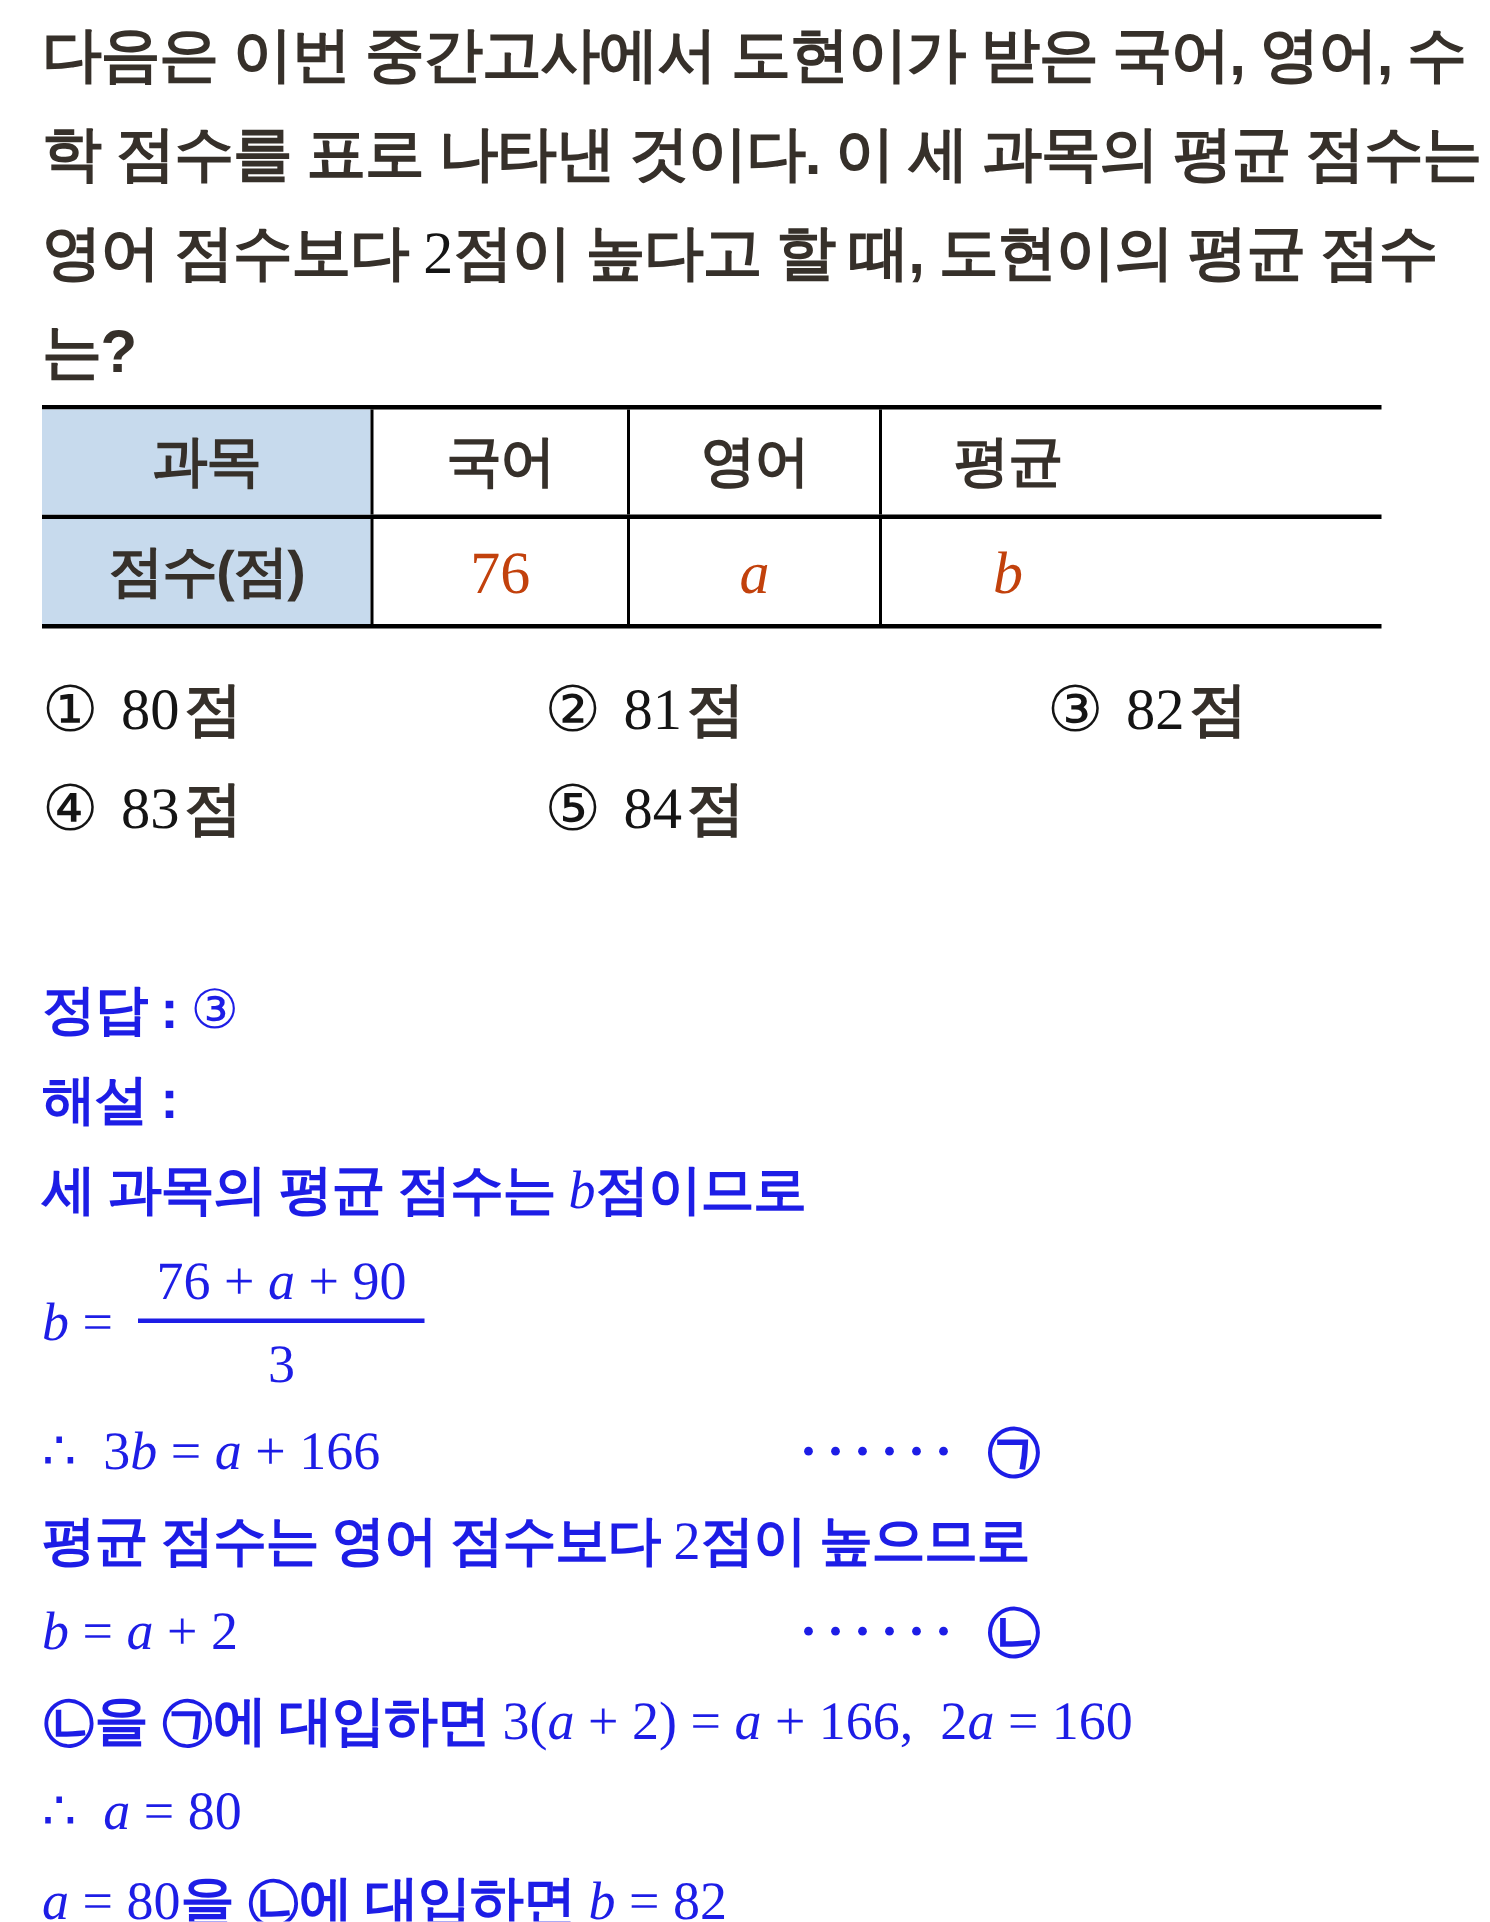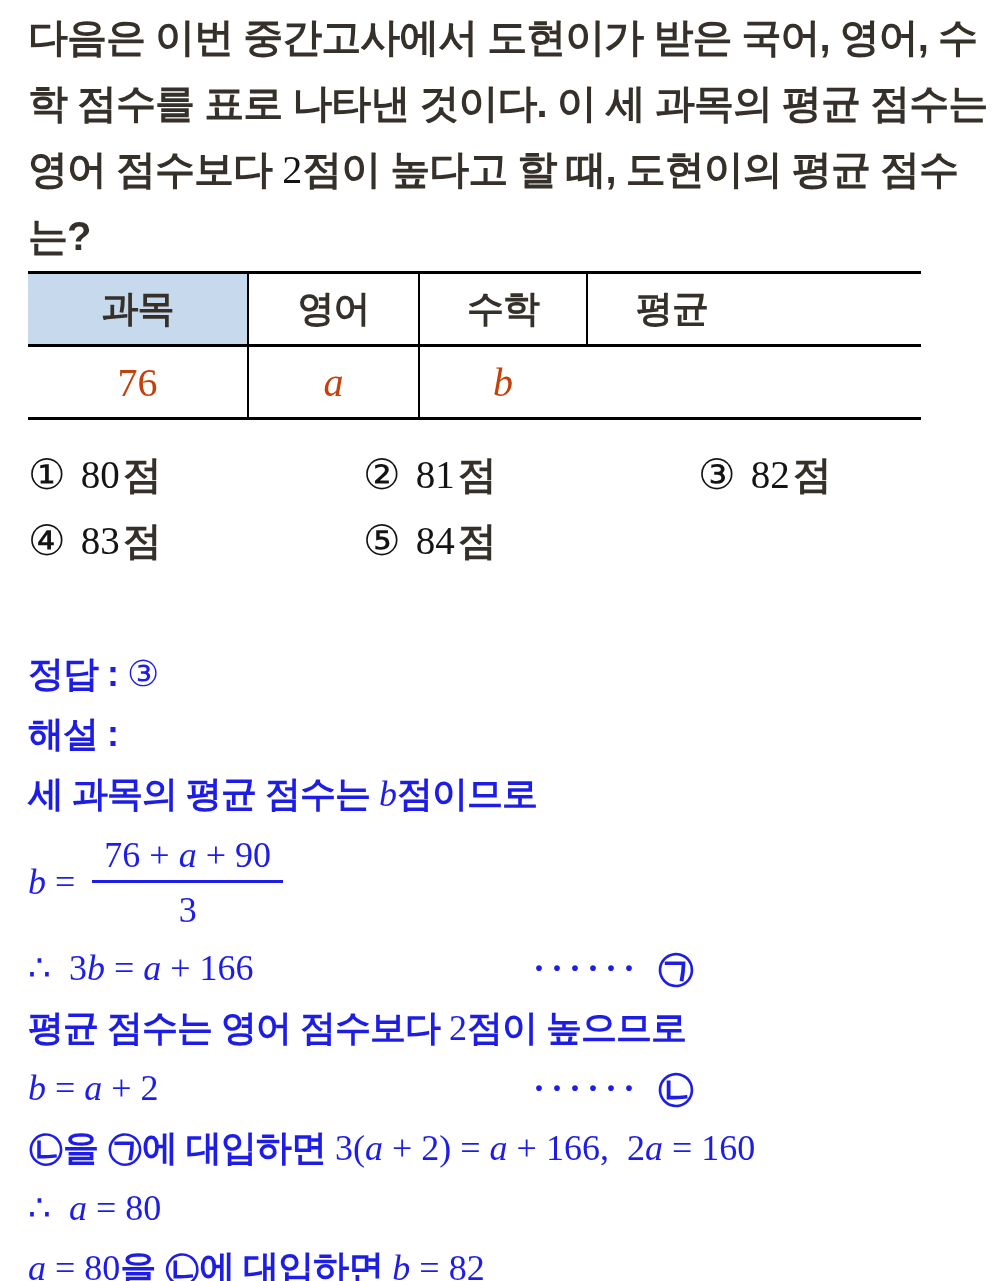--- a/index.html
+++ b/index.html
@@ -67,25 +67,26 @@
   .frac-den { padding-top: 5px; }
 </style>
 </head>
 <body>
 
 <div class="page">
   <p class="question" id="question"><span class="seg-k">다음은 이번 중간고사에서 도현이가 받은 국어, 영어, 수학 점수를 표로 나타낸 것이다. 이 세 과목의 평균 점수는 영어 점수보다 </span><span class="seg-m">2</span><span class="seg-k">점이 높다고 할 때, 도현이의 평균 점수는?</span></p>
   <div class="score-table" id="scoreTable">
       <div class="t-row">
         <div class="t-cell rowhead korean">과목</div>
+        <div class="t-cell korean">국어</div>
         <div class="t-cell korean">영어</div>
-        <div class="t-cell korean">수학</div>
         <div class="t-cell korean">평균</div>
       </div>
       <div class="t-row">
+        <div class="t-cell rowhead korean">점수(점)</div>
         <div class="t-cell value">76</div>
         <div class="t-cell value var">a</div>
         <div class="t-cell value var">b</div>
       </div>
     </div>
   <div class="choices" id="choices"><div class="choice"><span class="choice-marker">①</span><span class="choice-value">80</span><span class="choice-unit">점</span></div><div class="choice"><span class="choice-marker">②</span><span class="choice-value">81</span><span class="choice-unit">점</span></div><div class="choice"><span class="choice-marker">③</span><span class="choice-value">82</span><span class="choice-unit">점</span></div><div class="choice"><span class="choice-marker">④</span><span class="choice-value">83</span><span class="choice-unit">점</span></div><div class="choice"><span class="choice-marker">⑤</span><span class="choice-value">84</span><span class="choice-unit">점</span></div></div>
   <div class="solution" id="solution">
       <div class="sol-line"><span class="seg-k">정답 : </span><span class="seg-m">③</span></div>
       <div class="sol-line"><span class="seg-k">해설 : </span></div>
       <div class="sol-line"><span class="seg-k">세 과목의 평균 점수는 </span><span class="seg-mi">b</span><span class="seg-k">점이므로</span></div>

